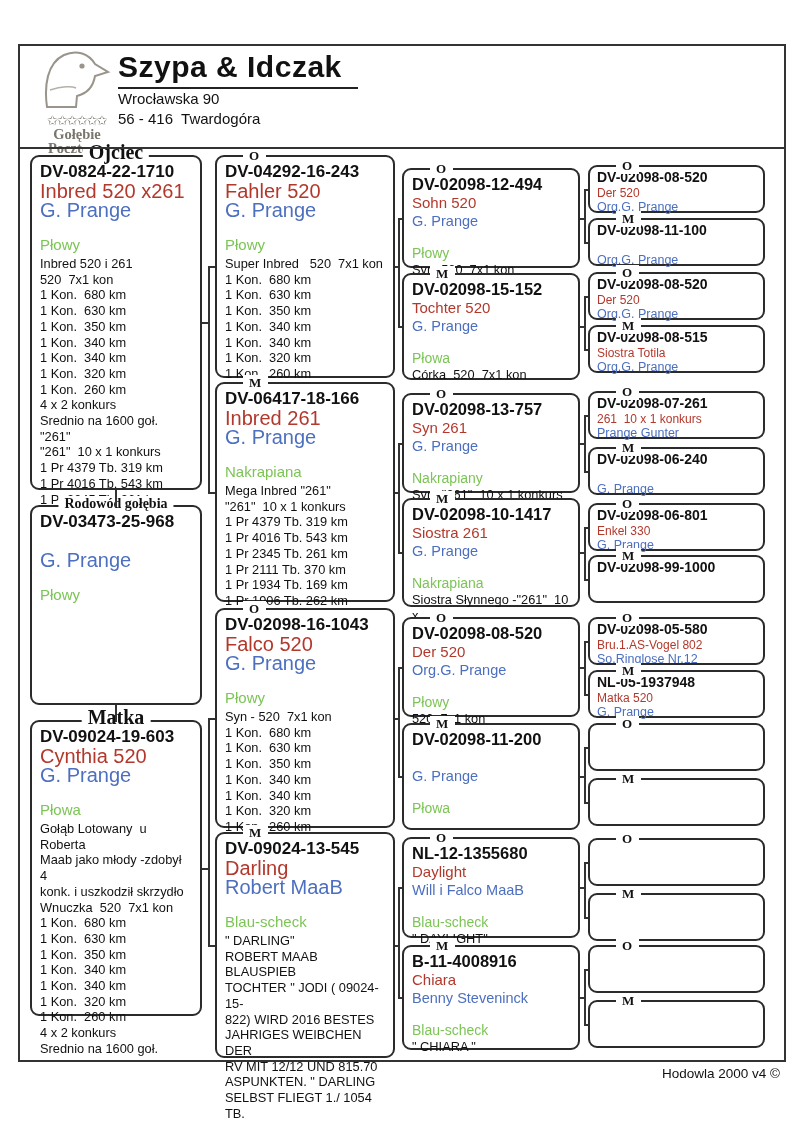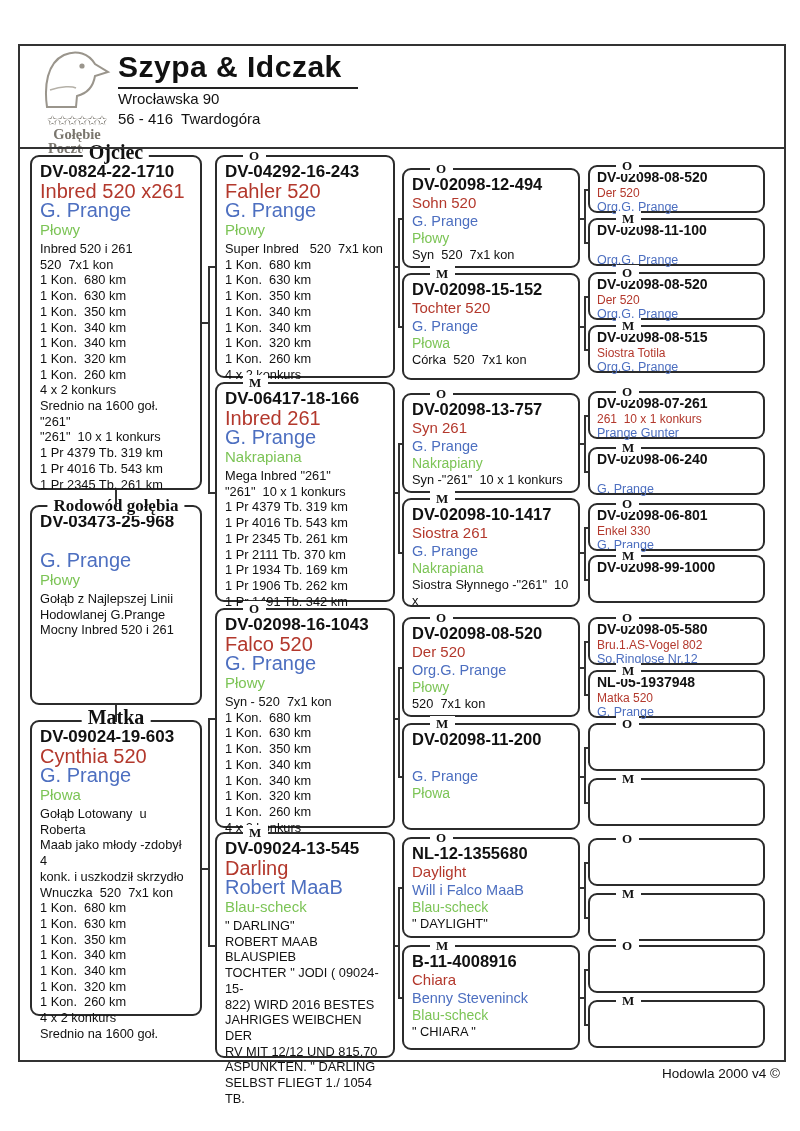--- a/index.html
+++ b/index.html
@@ -15,26 +15,26 @@
           border-bottom:2px solid #222;padding:0 16px 3px 0;}
   .addr{font-size:15px;line-height:19.5px;white-space:pre-wrap;}
   .addr:first-of-type{margin-top:6px;}
   .footer{position:absolute;top:1066px;right:20px;font-size:13.5px;}
   
   .box{position:absolute;border:2px solid #2b2b2b;border-radius:9px;background:#fff;
        padding:4px 8px;box-sizing:border-box;}
   .legend{position:absolute;background:#fff;padding:0 6px;color:#111;
           font-family:"Liberation Serif","DejaVu Serif",serif;font-weight:bold;}
   .legend-big{font-size:20px;top:-16px;left:50%;transform:translateX(-50%);white-space:nowrap;}
-  .legend-med{font-size:17px;top:-11px;left:50%;transform:translateX(-50%);white-space:nowrap;}
+  .legend-med{font-size:14px;top:-11px;left:50%;transform:translateX(-50%);white-space:nowrap;}
   .legend-sm{font-size:13px;top:-9px;left:26px;letter-spacing:1px;}
   .ring,.name,.breeder,.plumage,.notes{white-space:pre-wrap;}
   .name{color:var(--c-name,#b3382c);}
   .breeder{color:var(--c-breeder,#4d6fc0);}
-  .plumage{color:var(--c-plumage,#7cc456);}
+  .plumage{color:var(--c-plumage,#7cc456);margin-top:15px;}
   .g1 .ring,.g2 .ring{font-size:17px;font-weight:bold;line-height:21px;}
   .g1 .name,.g2 .name,.g1 .breeder,.g2 .breeder{font-size:20px;line-height:19px;}
   .g1 .plumage,.g2 .plumage{font-size:15px;line-height:19px;}
   .g1 .notes,.g2 .notes{font-size:12.8px;line-height:15.7px;margin-top:2px;}
   .g3 .ring{font-size:16.5px;font-weight:bold;line-height:20px;}
   .g3 .name{font-size:15px;line-height:18px;}
   .g3 .breeder{font-size:14.5px;line-height:18px;}
   .g3 .plumage{font-size:14px;line-height:17px;}
   .g3 .notes{font-size:12.8px;line-height:16px;}
   .g4{padding:2px 7px;}
@@ -88,23 +88,20 @@
 1 Pr 4379 Tb. 319 km
 1 Pr 4016 Tb. 543 km
 1 Pr 2345 Tb. 261 km</div>
       </div>
       <div class="box g1" style="left: 30px; top: 505px; width: 172px; height: 200px;">
         <span class="legend legend-med">Rodowód gołębia</span>
         <div class="ring">DV-03473-25-968</div>
         <div class="name">&nbsp;</div>
         <div class="breeder">G. Prange</div>
         <div class="plumage">Płowy</div>
-        <div class="notes">Gołąb z Najlepszej Linii
-Hodowlanej G.Prange
-Mocny Inbred 520 i 261</div>
       </div>
       <div class="box g1" style="left: 30px; top: 720px; width: 172px; height: 296px;">
         <span class="legend legend-big">Matka</span>
         <div class="ring">DV-09024-19-603</div>
         <div class="name">Cynthia 520</div>
         <div class="breeder">G. Prange</div>
         <div class="plumage">Płowa</div>
         <div class="notes">Gołąb Lotowany  u Roberta
 Maab jako młody -zdobył 4
 konk. i uszkodził skrzydło

